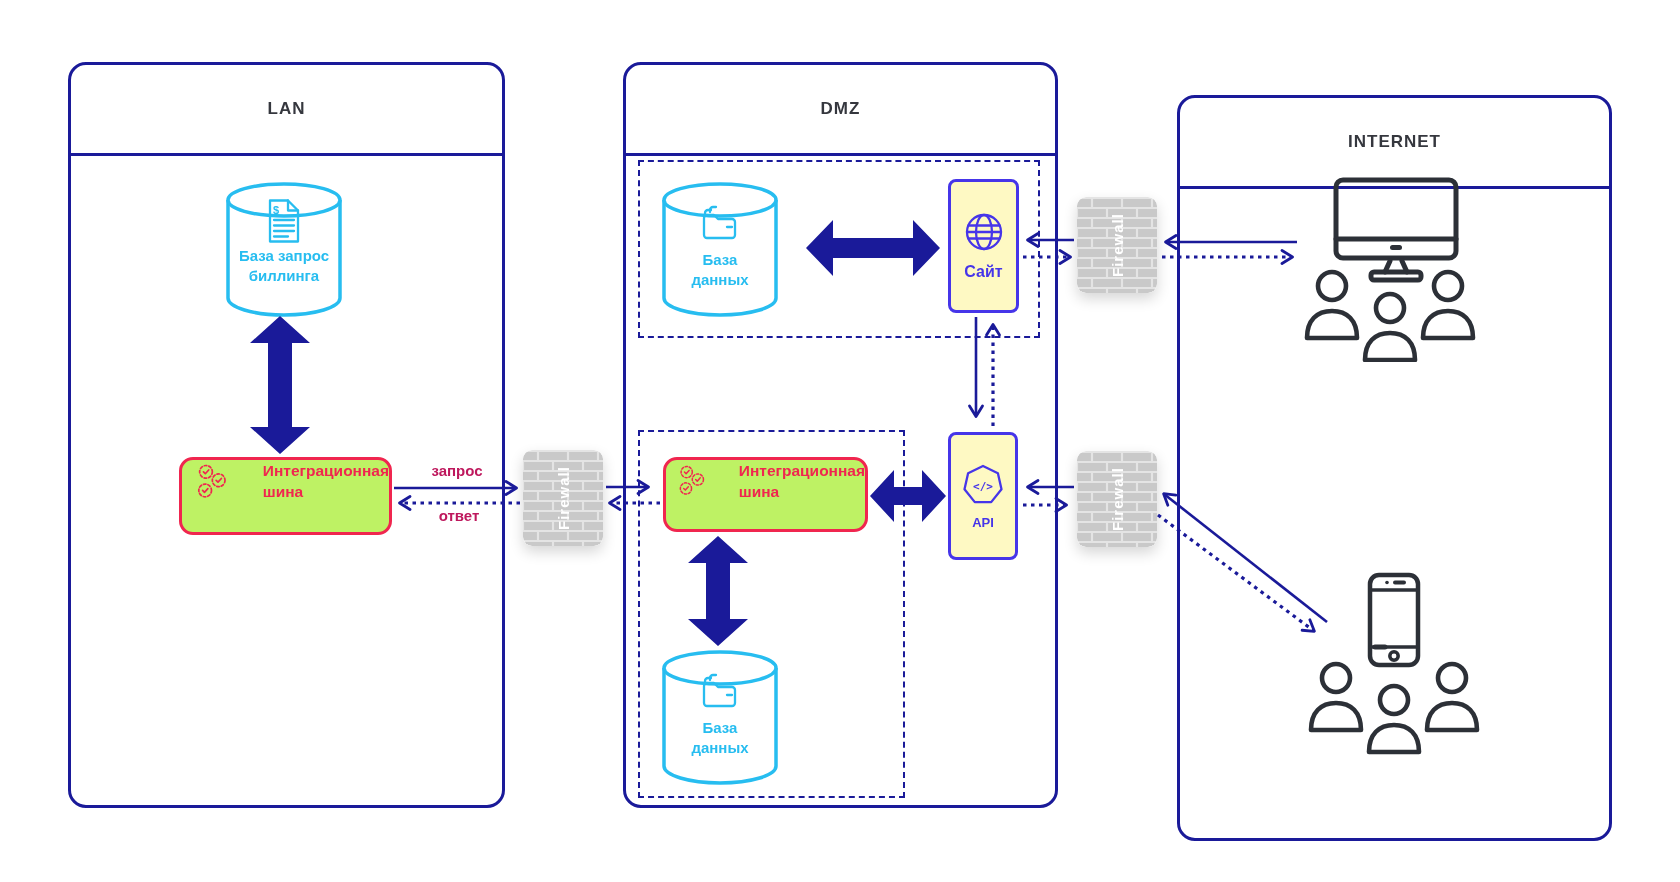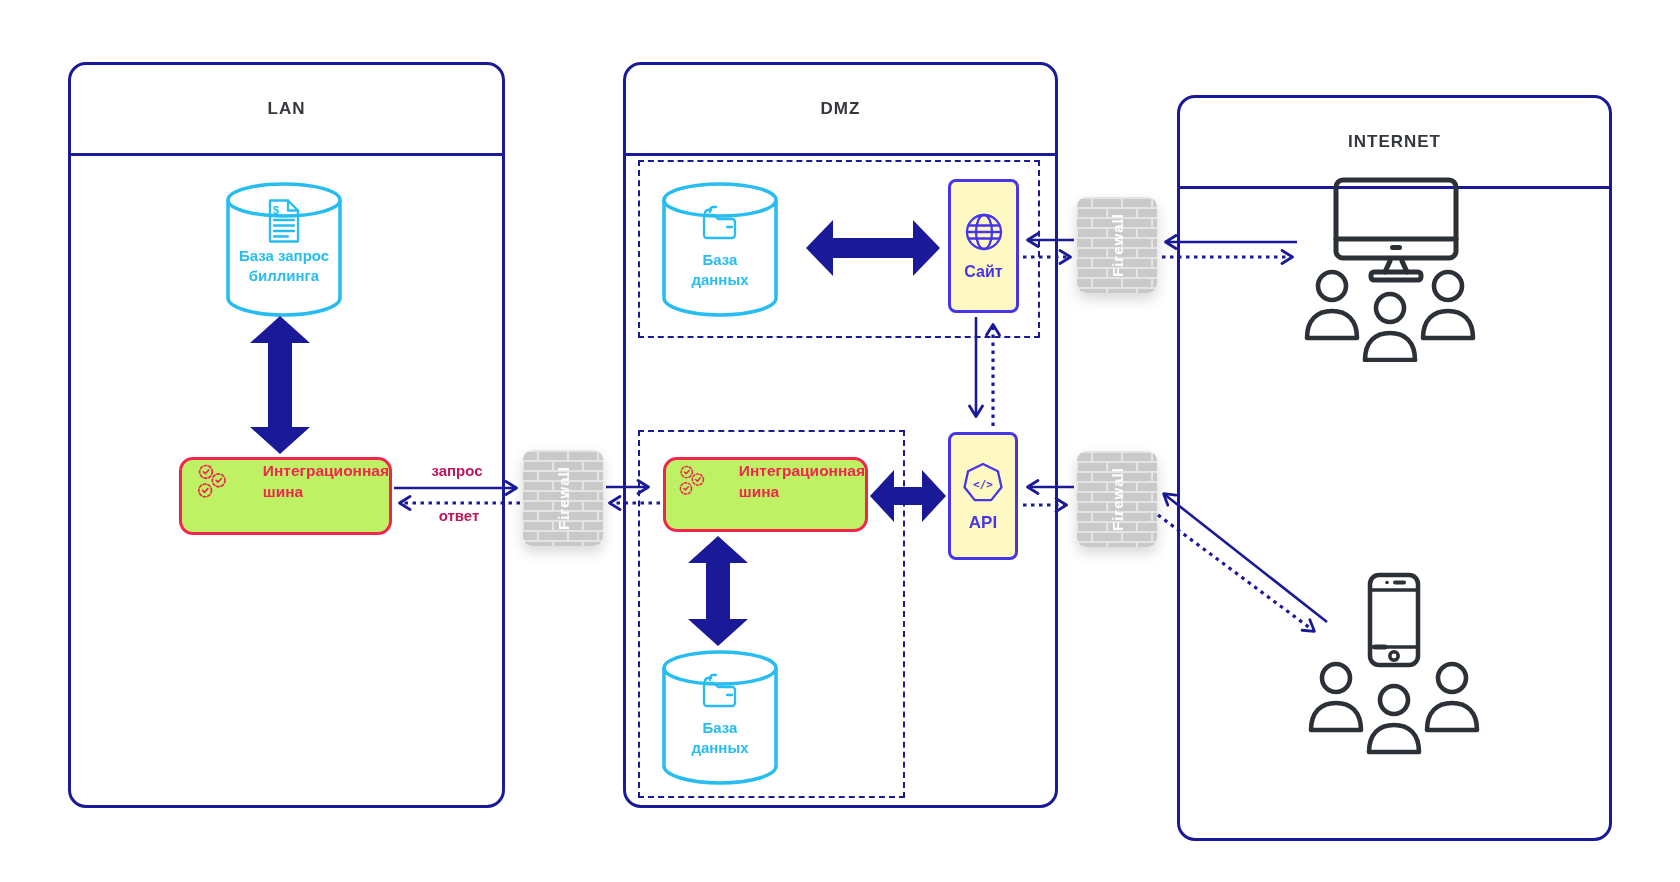--- a/index.html
+++ b/index.html
@@ -182,21 +182,21 @@
       <div>Интеграционная</div>
       <div>шина</div>
     </div>
   </div>
 
   <div class="nodebox" style="left:948px; top:432px; width:70px; height:128px; gap:7px;">
     <svg width="46" height="46" viewBox="0 0 46 46">
       <polygon points="23,4 37.9,11.2 41.5,27.2 31.2,40.1 14.8,40.1 4.5,27.2 8.1,11.2" fill="none" stroke="#4635e9" stroke-width="2.3" stroke-linejoin="round"></polygon>
       <text x="23" y="27.5" text-anchor="middle" font-size="11" font-weight="bold" font-family="DejaVu Sans Mono, monospace" fill="#4635e9">&lt;/&gt;</text>
     </svg>
-    <div class="node-label" style="font-weight:700; font-size:17px;">API</div>
+    <div class="node-label" style="font-weight:700; font-size:13px;">API</div>
   </div>
 
   <svg class="cyl" style="left:660px; top:648px;" viewBox="0 0 120 140">
     <path d="M4 20 v98 a56 17 0 0 0 112 0 v-98" fill="#ffffff" stroke="#27bdf0" stroke-width="3.5"></path>
     <ellipse cx="60" cy="20" rx="56" ry="16" fill="#ffffff" stroke="#27bdf0" stroke-width="3.5"></ellipse>
   </svg>
   <svg class="cyl-icon" style="left:698px; top:673px;" width="44" height="38" viewBox="0 0 44 38">
     <g fill="none" stroke="#27bdf0" stroke-width="2.3" stroke-linecap="round" stroke-linejoin="round">
       <path d="M7 10 V8 a3 3 0 0 1 3-3 h3"></path>
       <path d="M12 7 V5 a3 3 0 0 1 3-3 h3"></path>

